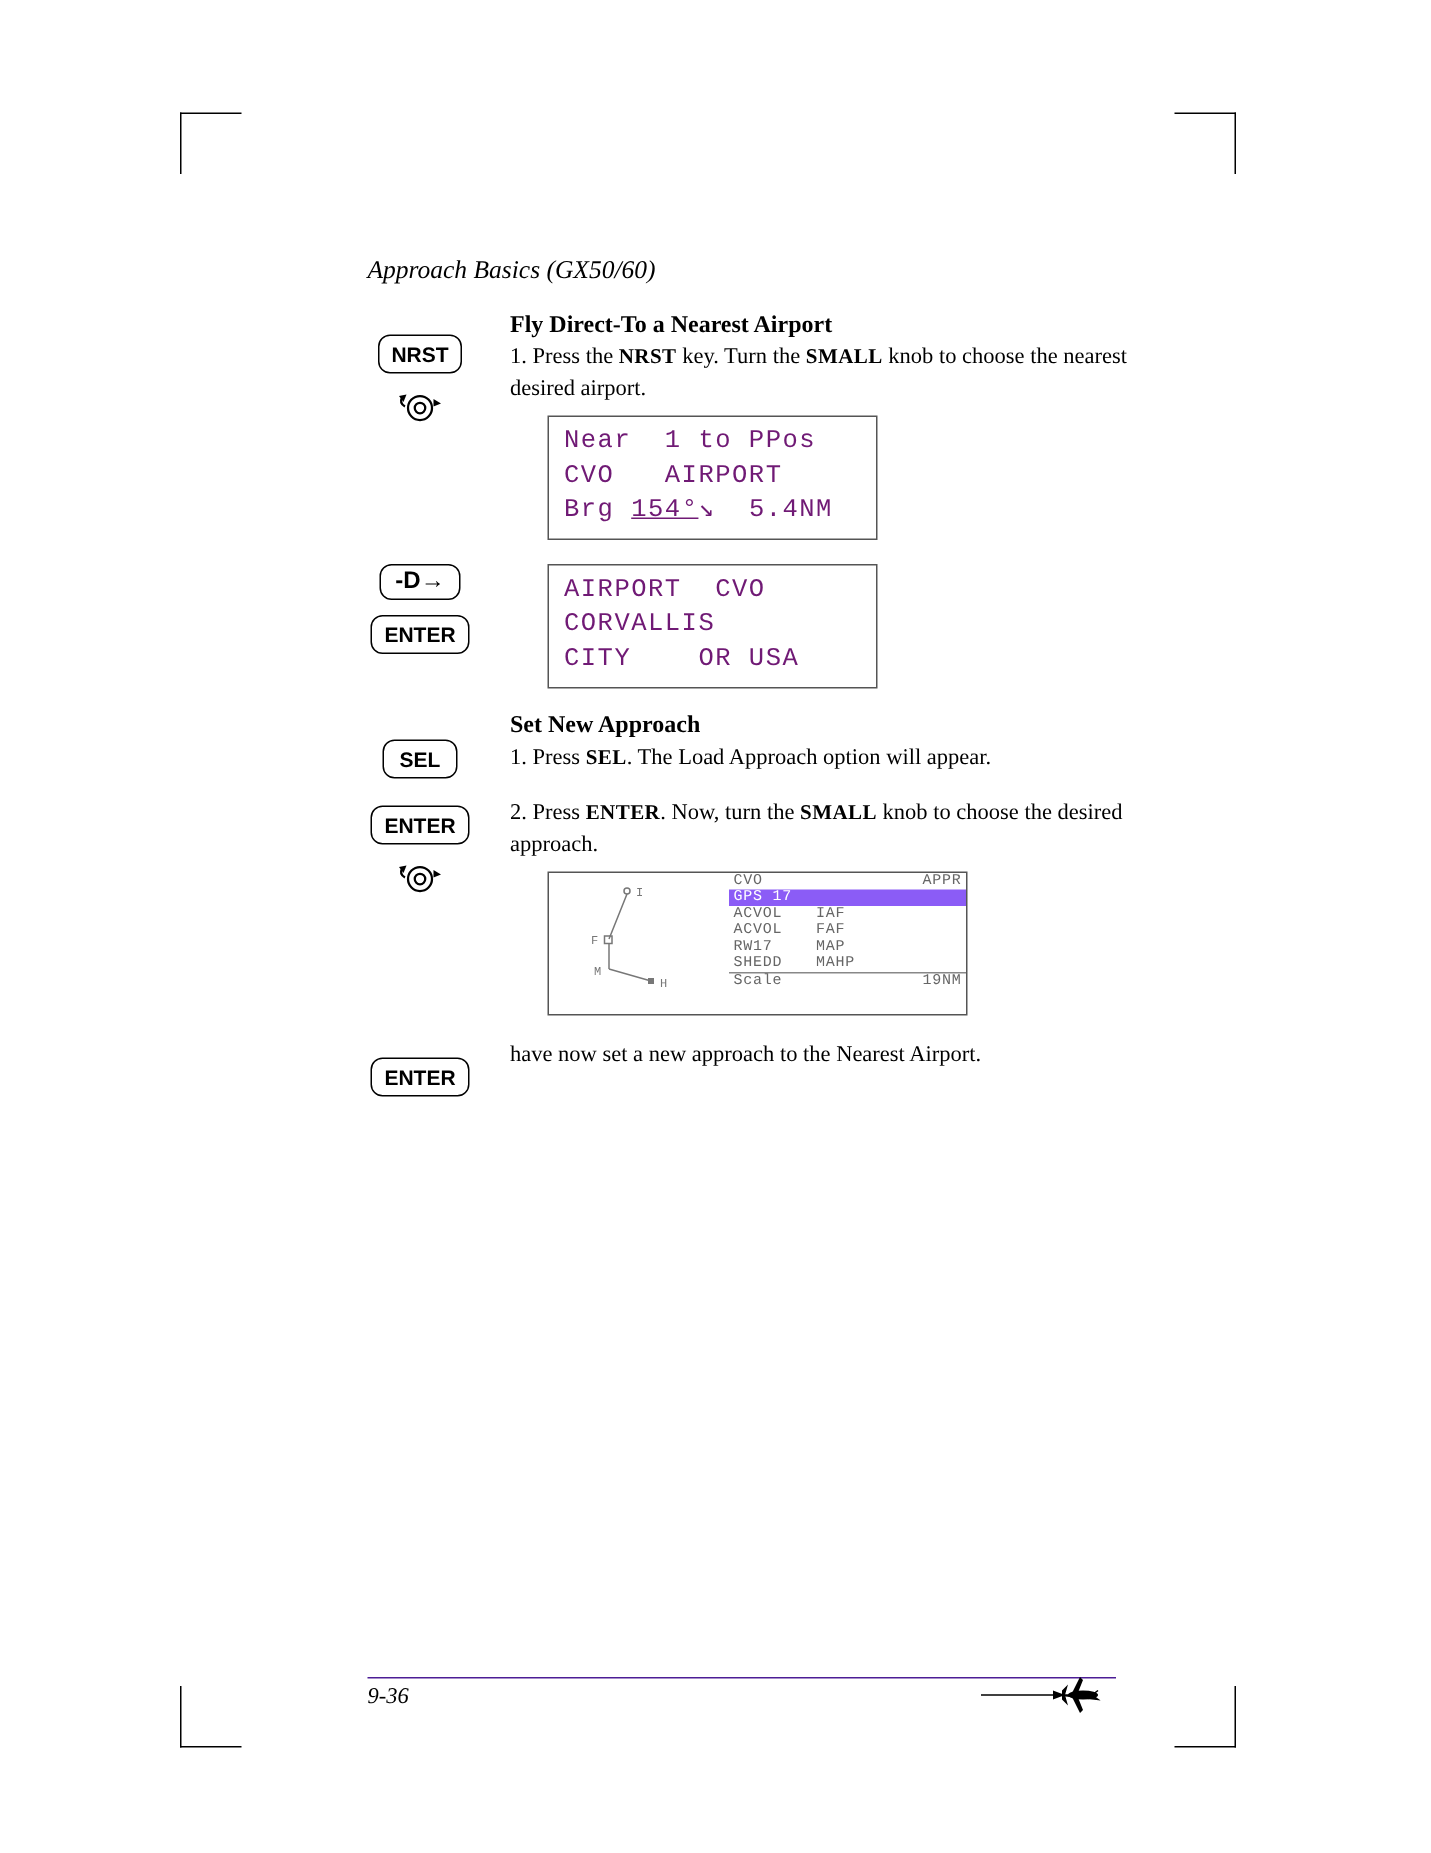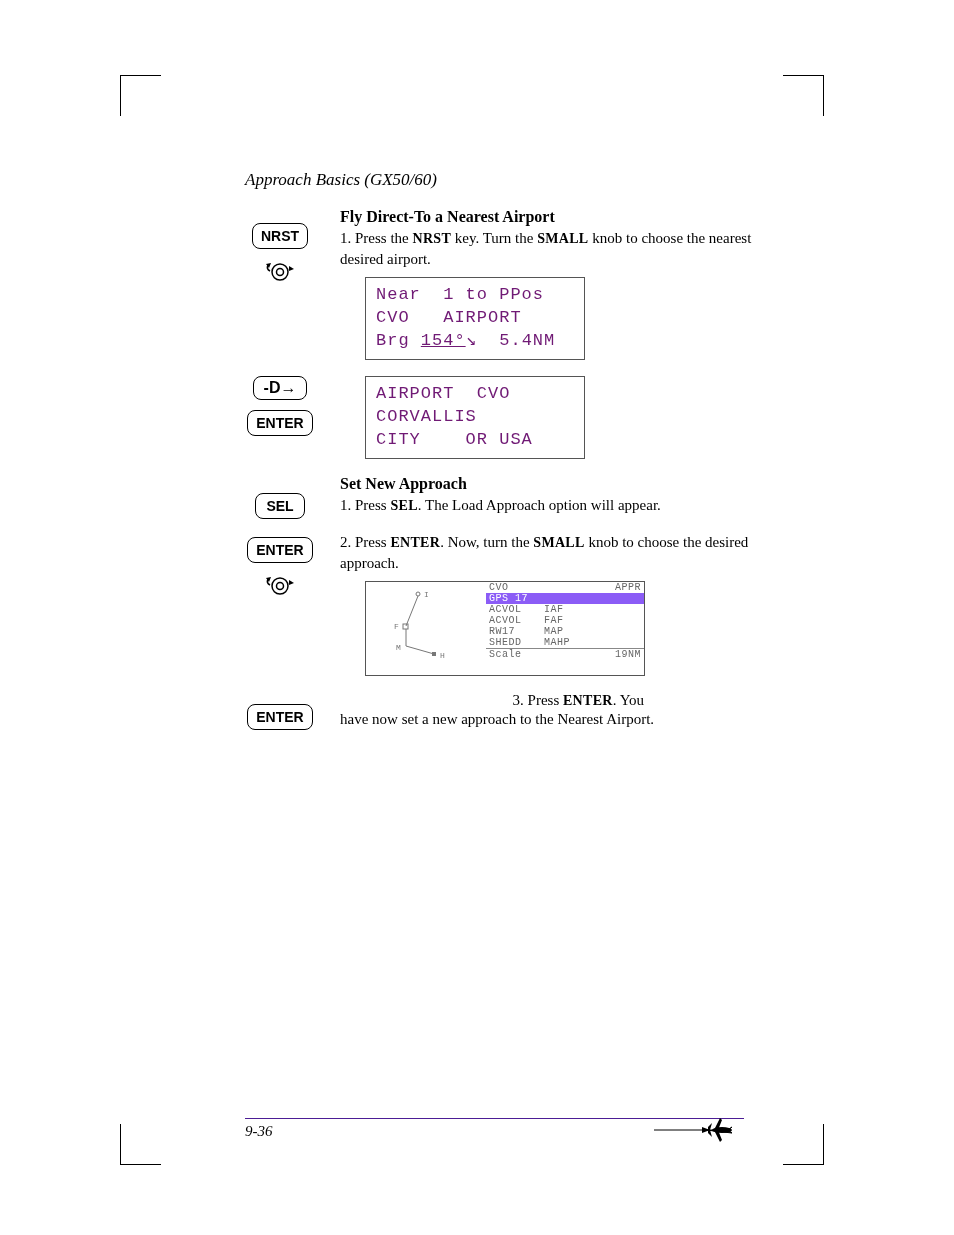--- a/index.html
+++ b/index.html
@@ -306,23 +306,20 @@
               </div>
             </div>
         </div>
       </div>
     </div>
 
     <div class="section">
       <div class="key-col" style="top:12px">
         <div class="key-button">ENTER</div>
       </div>
-      <div class="step-inline3">
-        <span>3. Press </span><span class="smallcaps">ENTER</span><span>. You</span>
-      </div>
       <div class="step-cont">have now set a new approach to the Nearest Airport.</div>
     </div>
 
   </div>
 
   <div class="footer">9-36</div>
 
   <div class="plane-icon">
     <svg width="80" height="34" viewBox="0 0 80 34">
       <line x1="0" y1="17" x2="50" y2="17" stroke="#000" stroke-width="1"></line>

